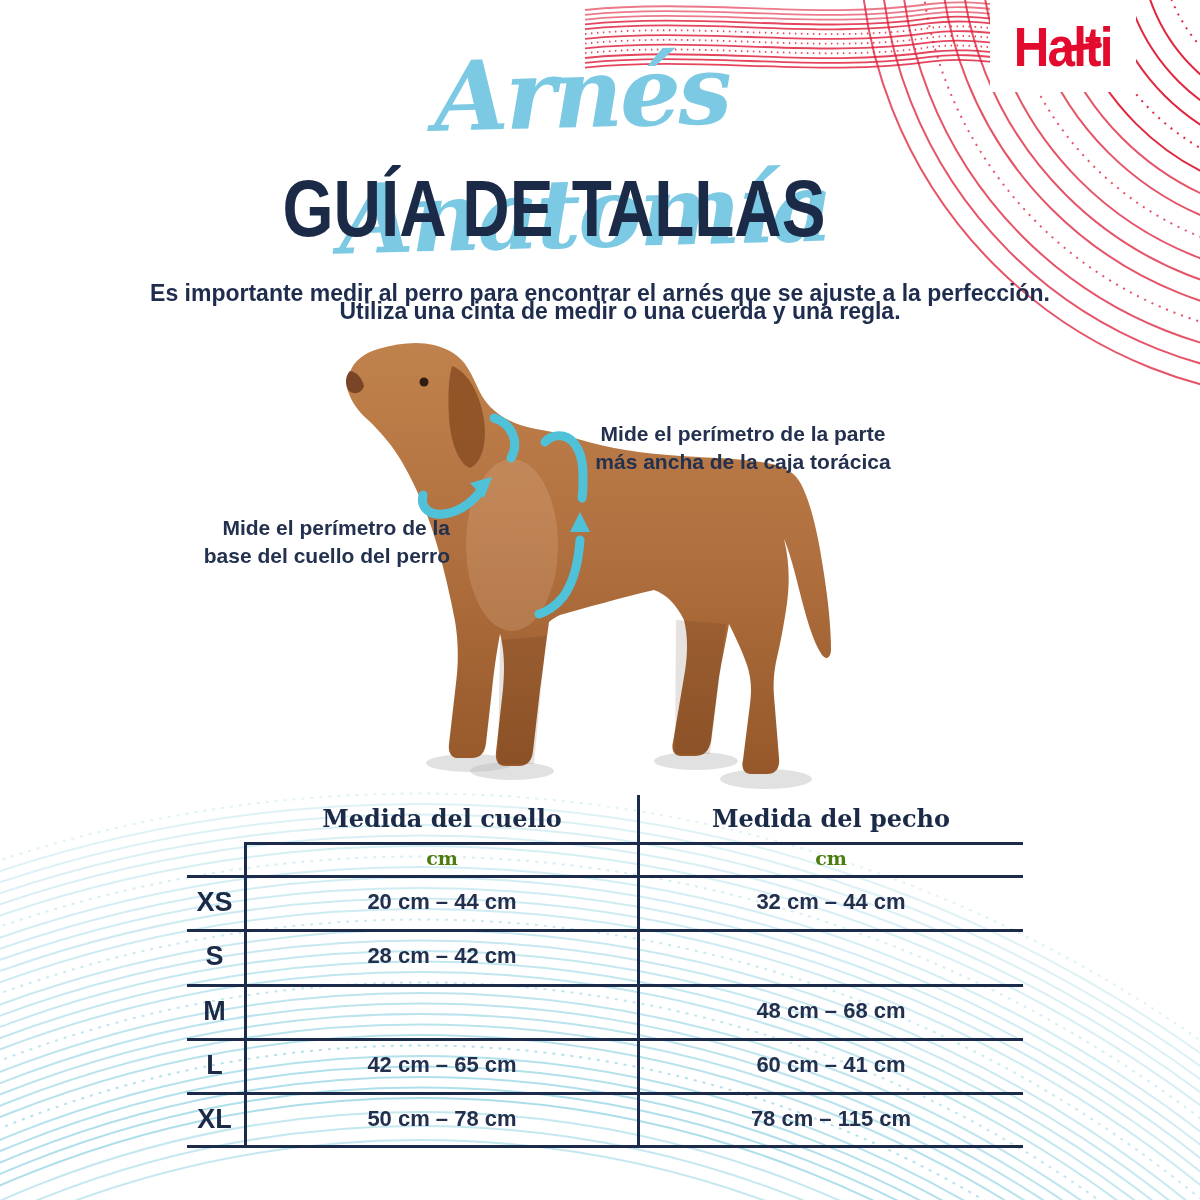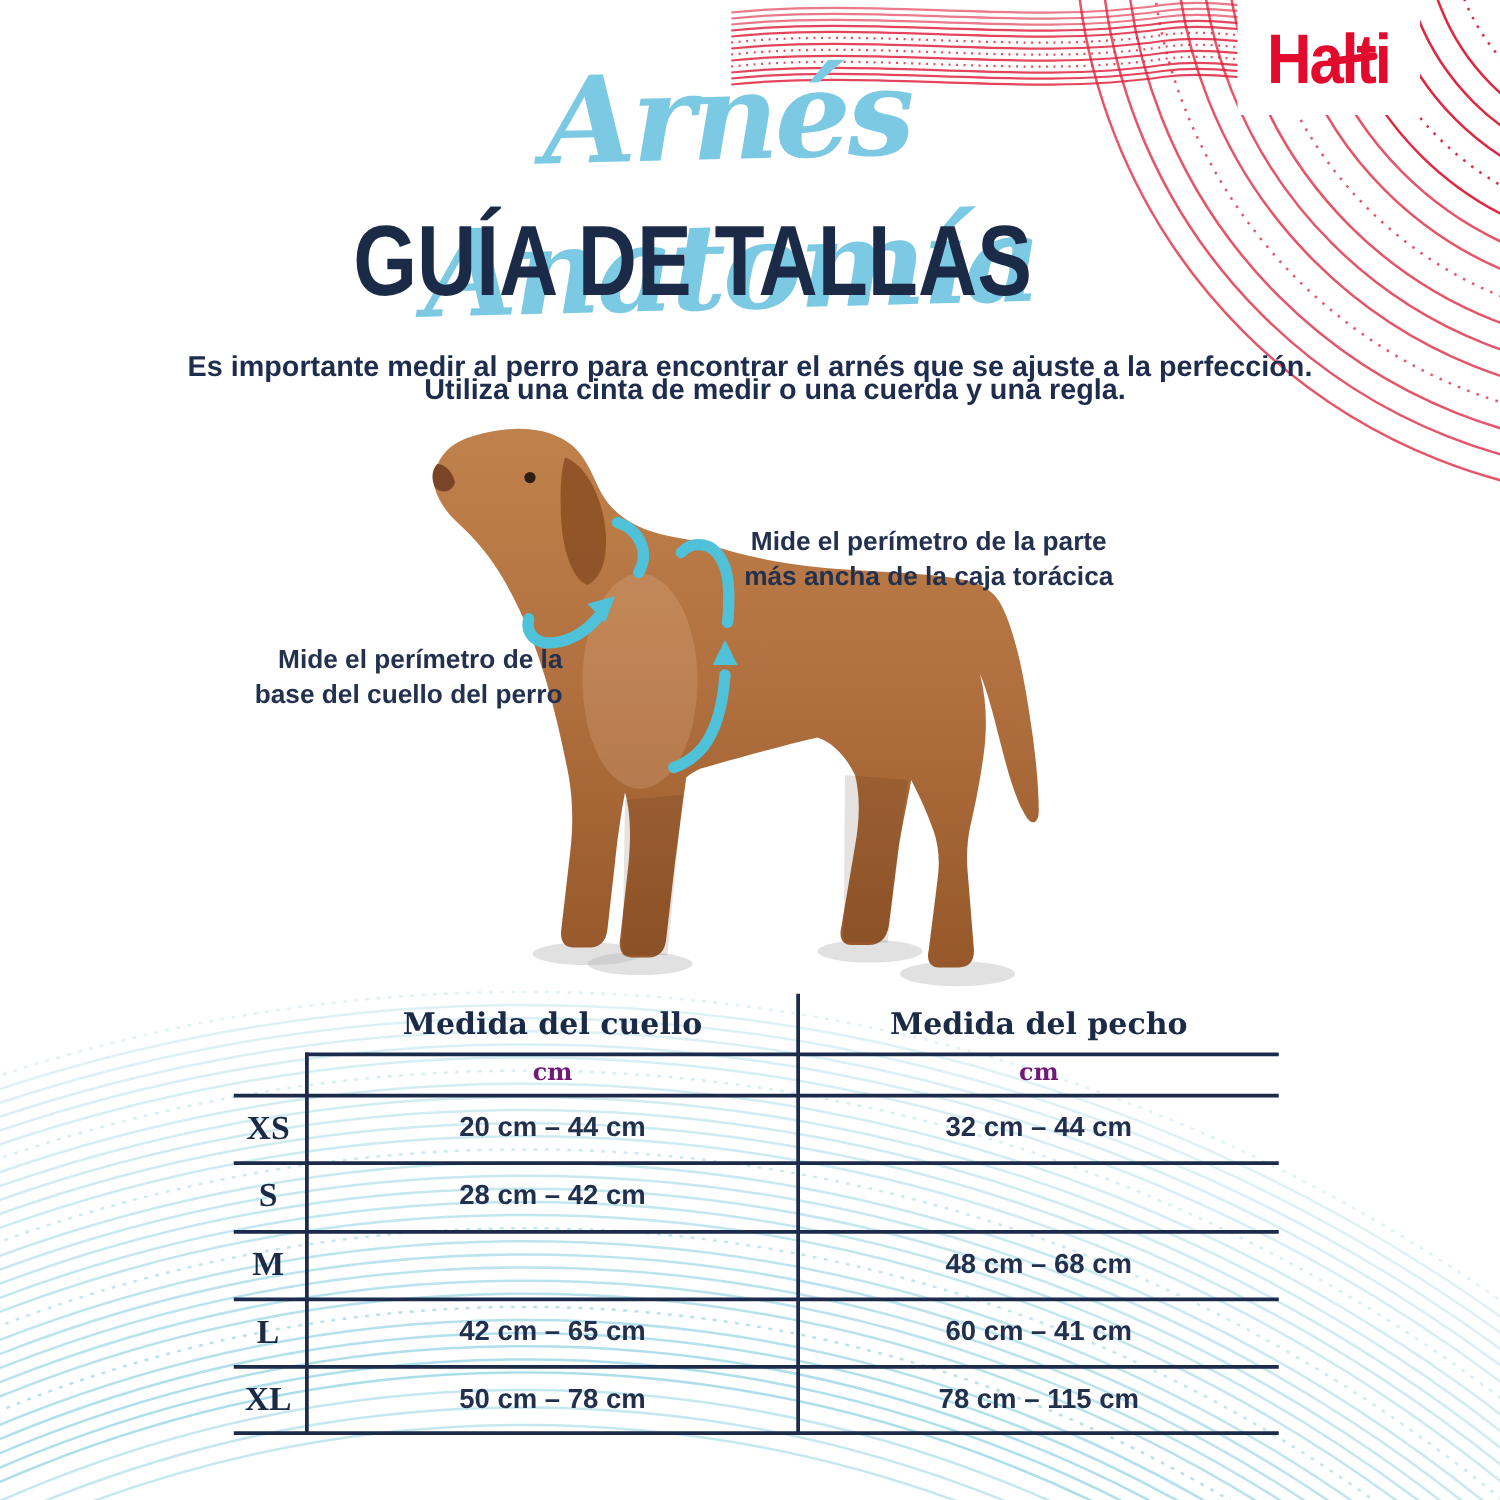--- a/index.html
+++ b/index.html
@@ -36,22 +36,22 @@
   #neck-label{left:182px;top:514px;width:256px;text-align:right;margin-left:12px;}
 
   #dog-svg{position:absolute;left:0;top:0;width:1200px;height:1200px;z-index:1;pointer-events:none;}
 
   
   #size-table{position:absolute;left:185px;top:795px;width:838px;height:353px;z-index:2;}
   #size-table .cell{position:absolute;text-align:center;}
   .th{font-family:"DejaVu Serif","Liberation Serif",serif;font-weight:bold;font-size:24px;
       line-height:47px;color:#1b2a47;top:0;height:47px;}
   .unit{font-family:"DejaVu Serif","Liberation Serif",serif;font-weight:bold;font-size:19px;
-      line-height:33px;color:#701a75;top:47px;height:33px;}
-  .size-lbl{font-family:Liberation Serif, serif;font-weight:bold;font-size:27px;
+      line-height:33px;color:#4d7c0f;top:47px;height:33px;}
+  .size-lbl{font-family:Liberation Sans, sans-serif;font-weight:bold;font-size:27px;
       color:#1b2a47;left:0;width:59px;line-height:54px;height:54px;}
   .val{font-size:22px;font-weight:bold;color:#22304e;line-height:54px;height:54px;}
   .col-a{left:62px;width:390px;}
   .col-b{left:455px;width:382px;}
   .tline{position:absolute;background:#1c2b4a;}
 </style>
 </head>
 <body>
 <div id="page">
 

